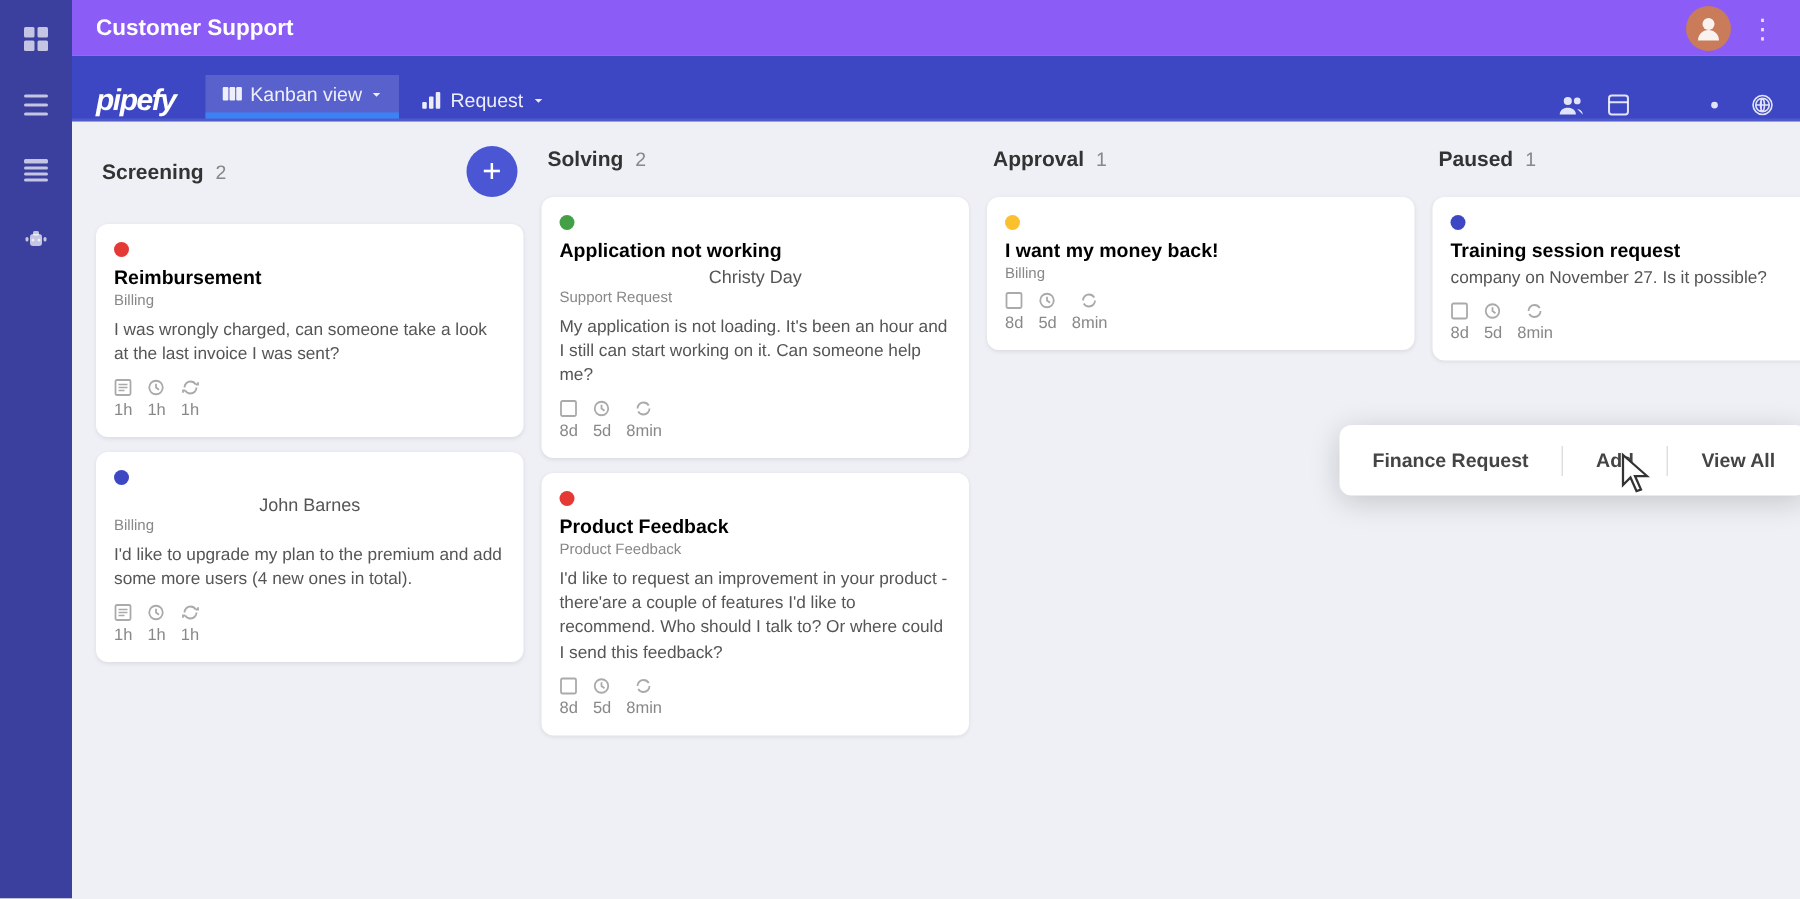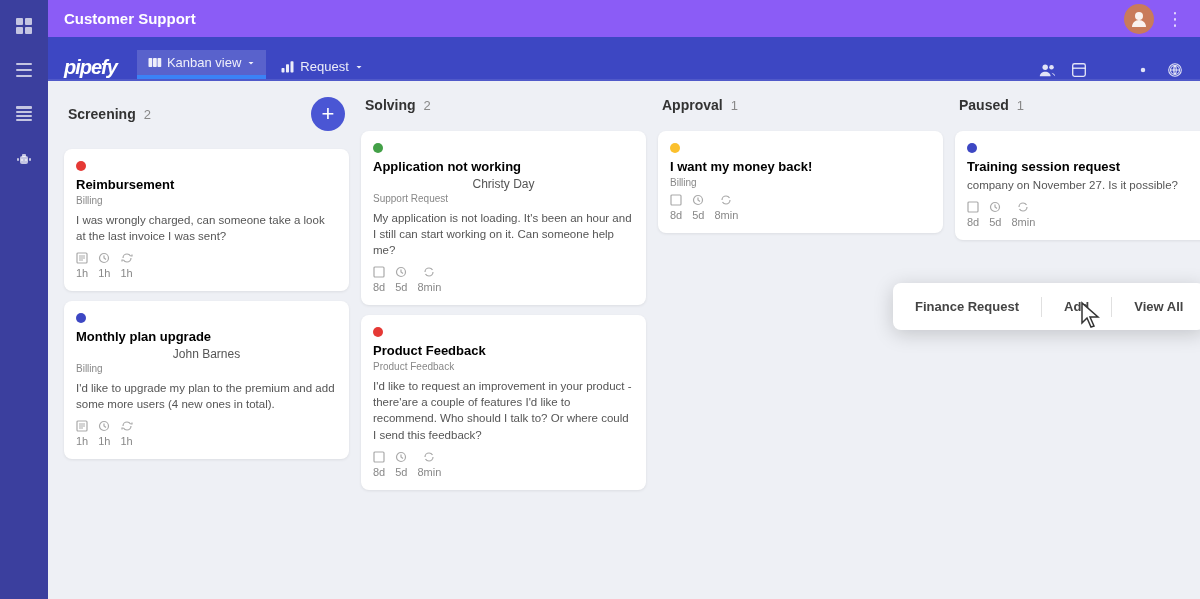--- a/index.html
+++ b/index.html
@@ -401,21 +401,20 @@
                 <path d="M9.5 4h1.5V2.5"></path>
                 <path d="M2.5 8H1V9.5"></path>
               </svg>
             <span>1h</span>
           </div>
         </div>
       </div>
 
       <div class="card">
         <div class="card-color-dot blue-dot"></div>
-        <div class="card-title">Monthly plan upgrade</div>
         <div class="card-author">John Barnes</div>
         <div class="card-tag">Billing</div>
         <div class="card-desc">I'd like to upgrade my plan to the premium and add some more users (4 new ones in total).</div>
         <div class="card-meta">
           <div class="card-meta-item">
             <svg viewBox="0 0 12 12" fill="#aaa">
                 <rect x="1" y="1" width="10" height="10" rx="1" fill="none" stroke="#aaa" stroke-width="1.2"></rect>
                 <line x1="3" y1="4" x2="9" y2="4" stroke="#aaa" stroke-width="1"></line>
                 <line x1="3" y1="6" x2="9" y2="6" stroke="#aaa" stroke-width="1"></line>
                 <line x1="3" y1="8" x2="7" y2="8" stroke="#aaa" stroke-width="1"></line>

